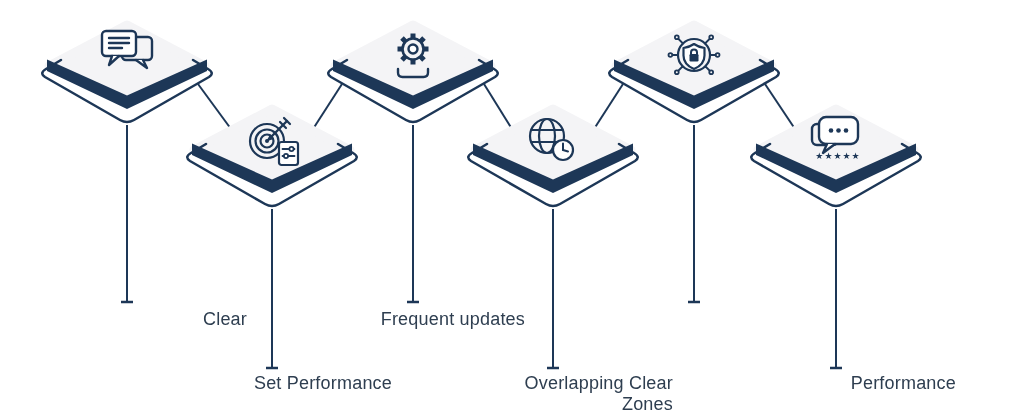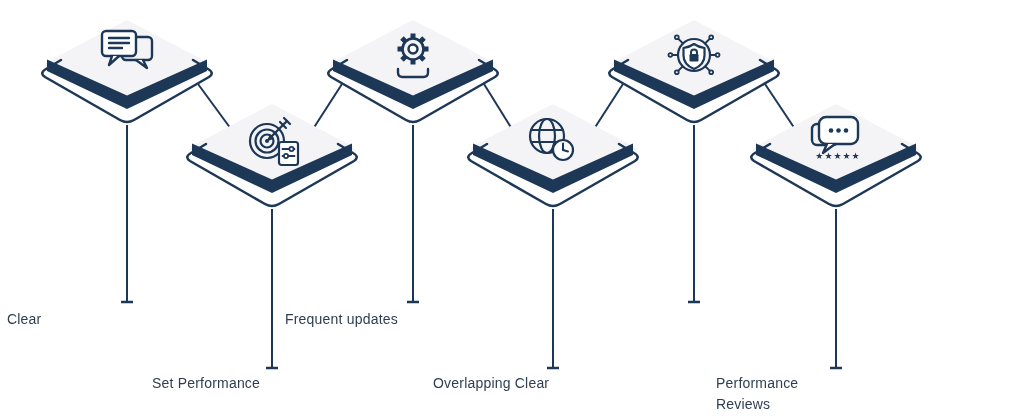--- a/index.html
+++ b/index.html
@@ -8,22 +8,22 @@
     width: 1024px;
     height: 416px;
     background: #ffffff;
     overflow: hidden;
     font-family: "Liberation Sans", sans-serif;
   }
   .canvas svg { position: absolute; left: 0; top: 0; }
   .item-label {
     position: absolute;
     width: 240px;
-    text-align: left;
-    font-size: 14px;
+    text-align: right;
+    font-size: 18px;
     line-height: 21px;
     letter-spacing: 0.2px;
     color: #2e3e50;
   }
   .item-label span { display: block; }
   .row-top    { top: 309px; }
   .row-bottom { top: 373px; }
 </style>
 </head>
 <body>
@@ -165,19 +165,19 @@
   <div class="item-label row-bottom" style="left:152px">
     <span>Set Performance</span>
     <span></span>
   </div>
   <div class="item-label row-top" style="left:285px">
     <span>Frequent updates</span>
     <span></span>
   </div>
   <div class="item-label row-bottom" style="left:433px">
     <span>Overlapping Clear</span>
+    <span>Zones</span>
   </div>
   <div class="item-label row-bottom" style="left:716px">
     <span>Performance</span>
-    <span>Reviews</span>
   </div>
 
 </div>
 
 </body></html>

